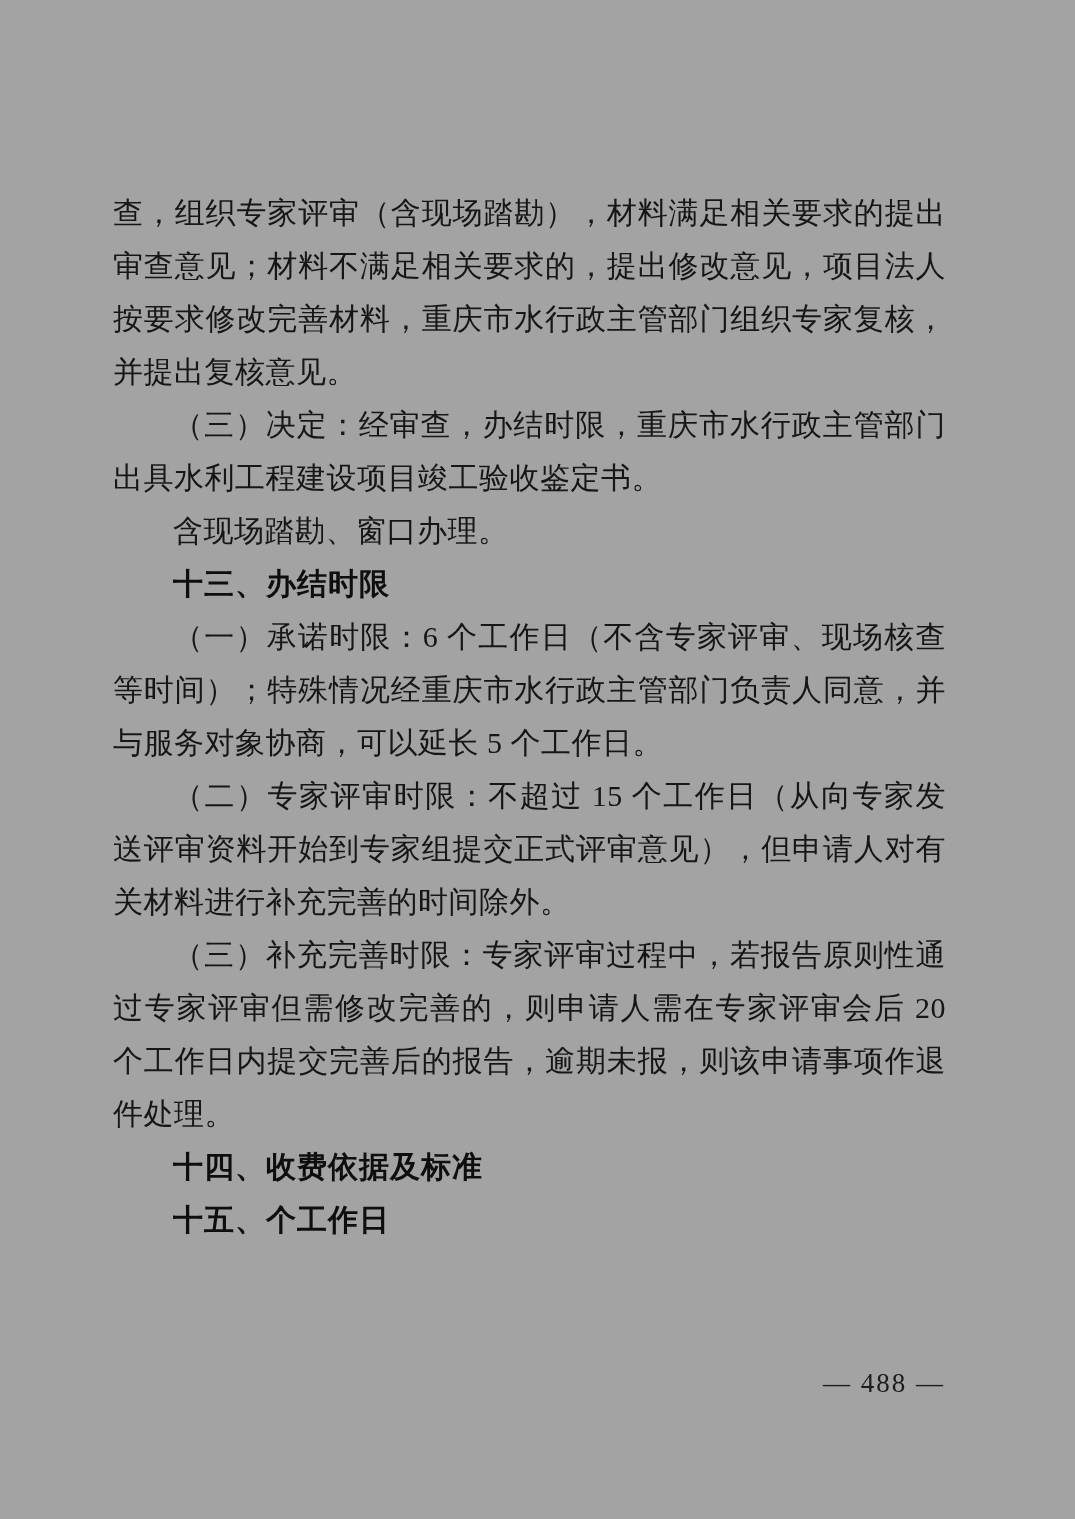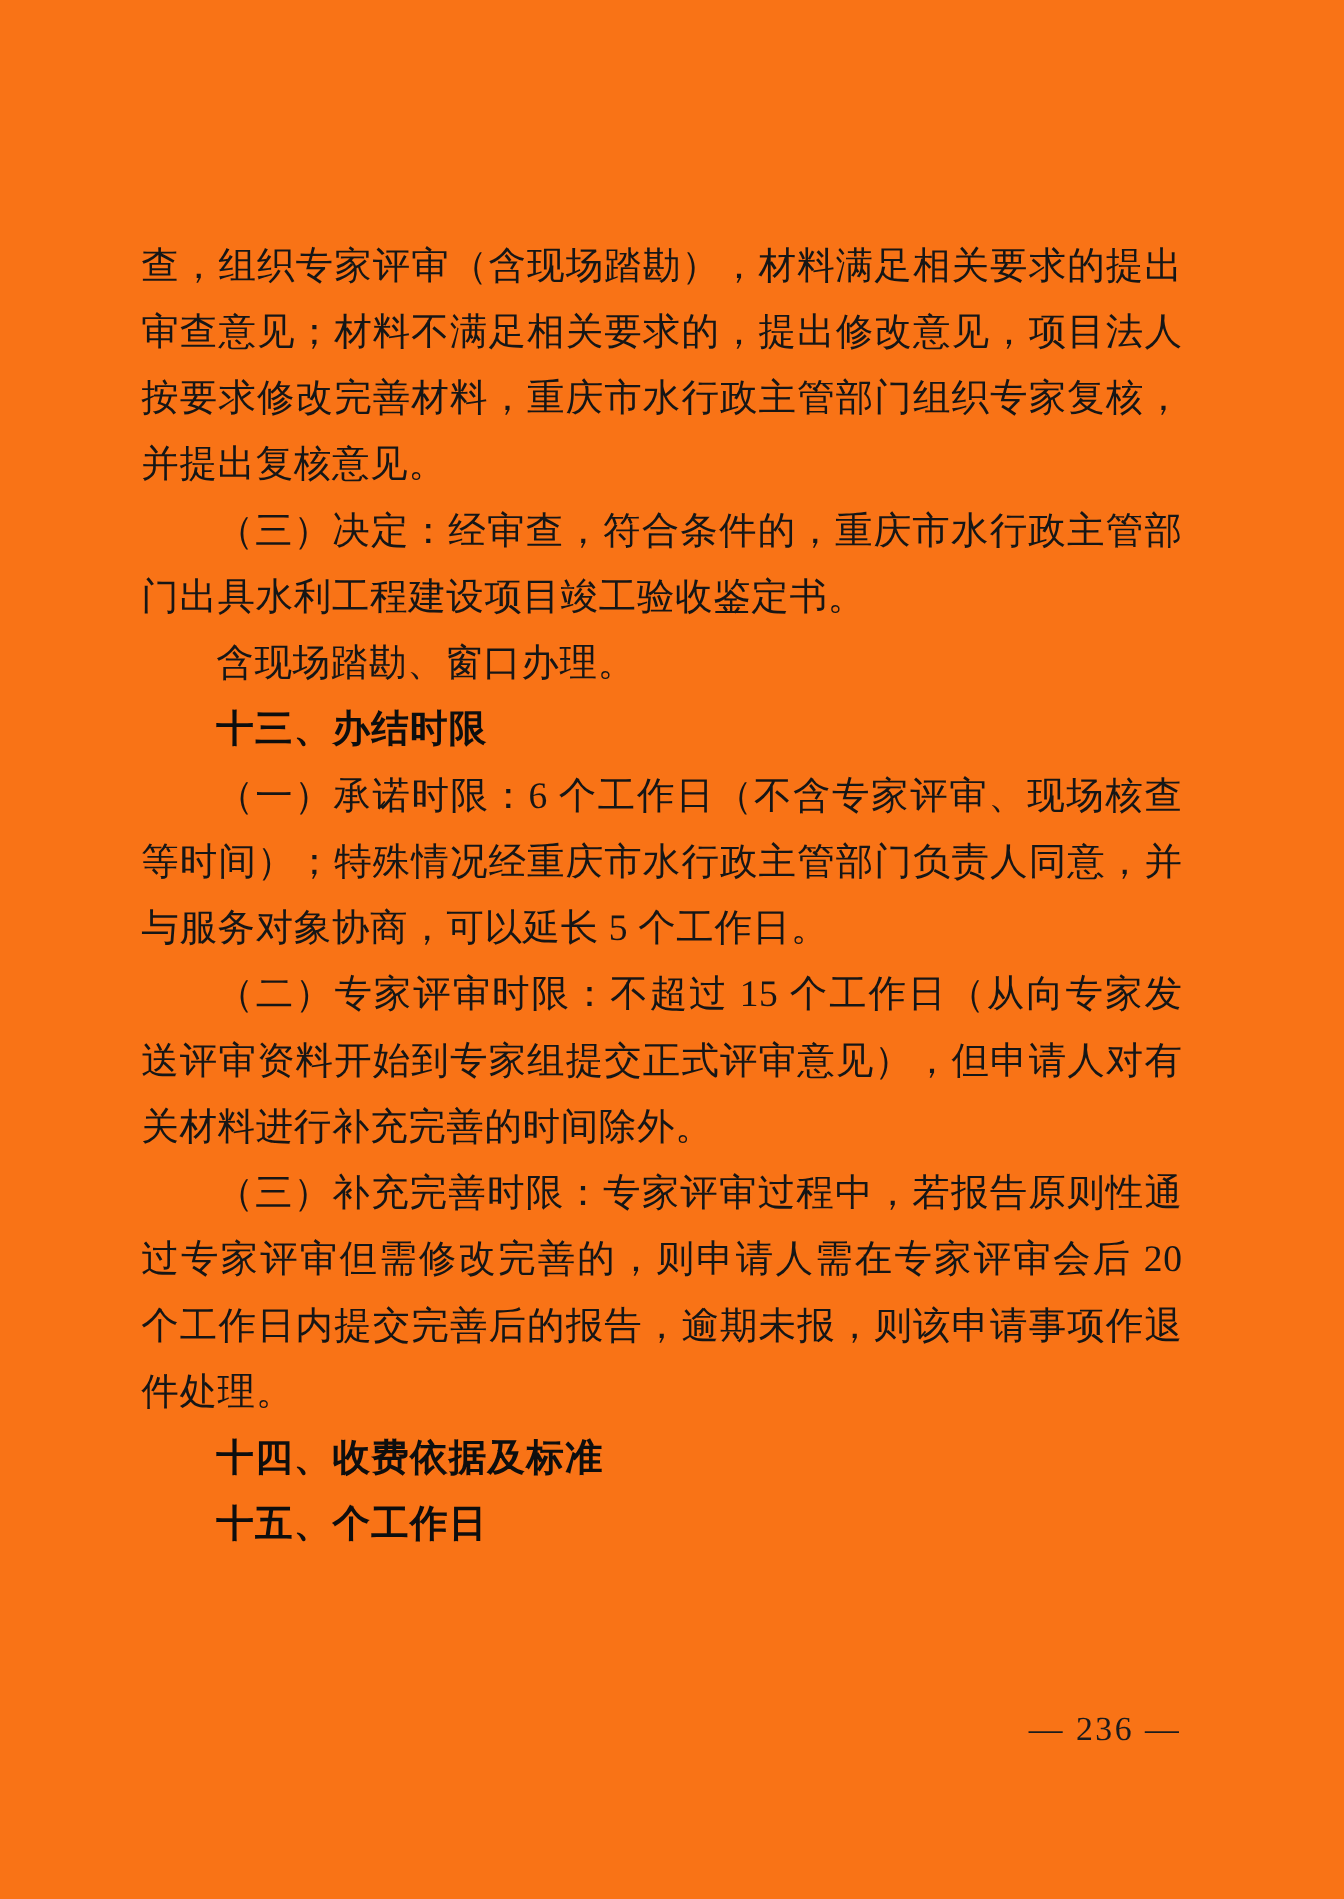--- a/index.html
+++ b/index.html
@@ -4,21 +4,21 @@
 <style>
   html, body {
     margin: 0;
     padding: 0;
     background: #ffffff;
   }
   .page {
     position: relative;
     width: 1075px;
     height: 1519px;
-    background: #f97316;
+    background: #a3a3a3;
     overflow: hidden;
   }
   .content {
     position: absolute;
     left: 113px;
     top: 186px;
     width: 833px;
   }
   .body-para {
     margin: 0;
@@ -52,23 +52,23 @@
     color: #1c1c1c;
     letter-spacing: 2px;
   }
 </style>
 </head>
 <body>
 
 <div class="page">
   <div class="content">
       <p class="body-para">查，组织专家评审（含现场踏勘），材料满足相关要求的提出审查意见；材料不满足相关要求的，提出修改意见，项目法人按要求修改完善材料，重庆市水行政主管部门组织专家复核，并提出复核意见。</p>
-      <p class="body-para indent">（三）决定：经审查，符合条件的，重庆市水行政主管部门出具水利工程建设项目竣工验收鉴定书。</p>
+      <p class="body-para indent">（三）决定：经审查，办结时限，重庆市水行政主管部门出具水利工程建设项目竣工验收鉴定书。</p>
       <p class="body-para indent">含现场踏勘、窗口办理。</p>
       <p class="section-heading">十三、办结时限</p>
       <p class="body-para indent">（一）承诺时限：6 个工作日（不含专家评审、现场核查等时间）；特殊情况经重庆市水行政主管部门负责人同意，并与服务对象协商，可以延长 5 个工作日。</p>
       <p class="body-para indent">（二）专家评审时限：不超过 15 个工作日（从向专家发送评审资料开始到专家组提交正式评审意见），但申请人对有关材料进行补充完善的时间除外。</p>
       <p class="body-para indent">（三）补充完善时限：专家评审过程中，若报告原则性通过专家评审但需修改完善的，则申请人需在专家评审会后 20 个工作日内提交完善后的报告，逾期未报，则该申请事项作退件处理。</p>
       <p class="section-heading">十四、收费依据及标准</p>
       <p class="section-heading">十五、个工作日</p>
     </div>
-  <div class="page-number">— 236 —</div>
+  <div class="page-number">— 488 —</div>
 </div>
 
 </body></html>

